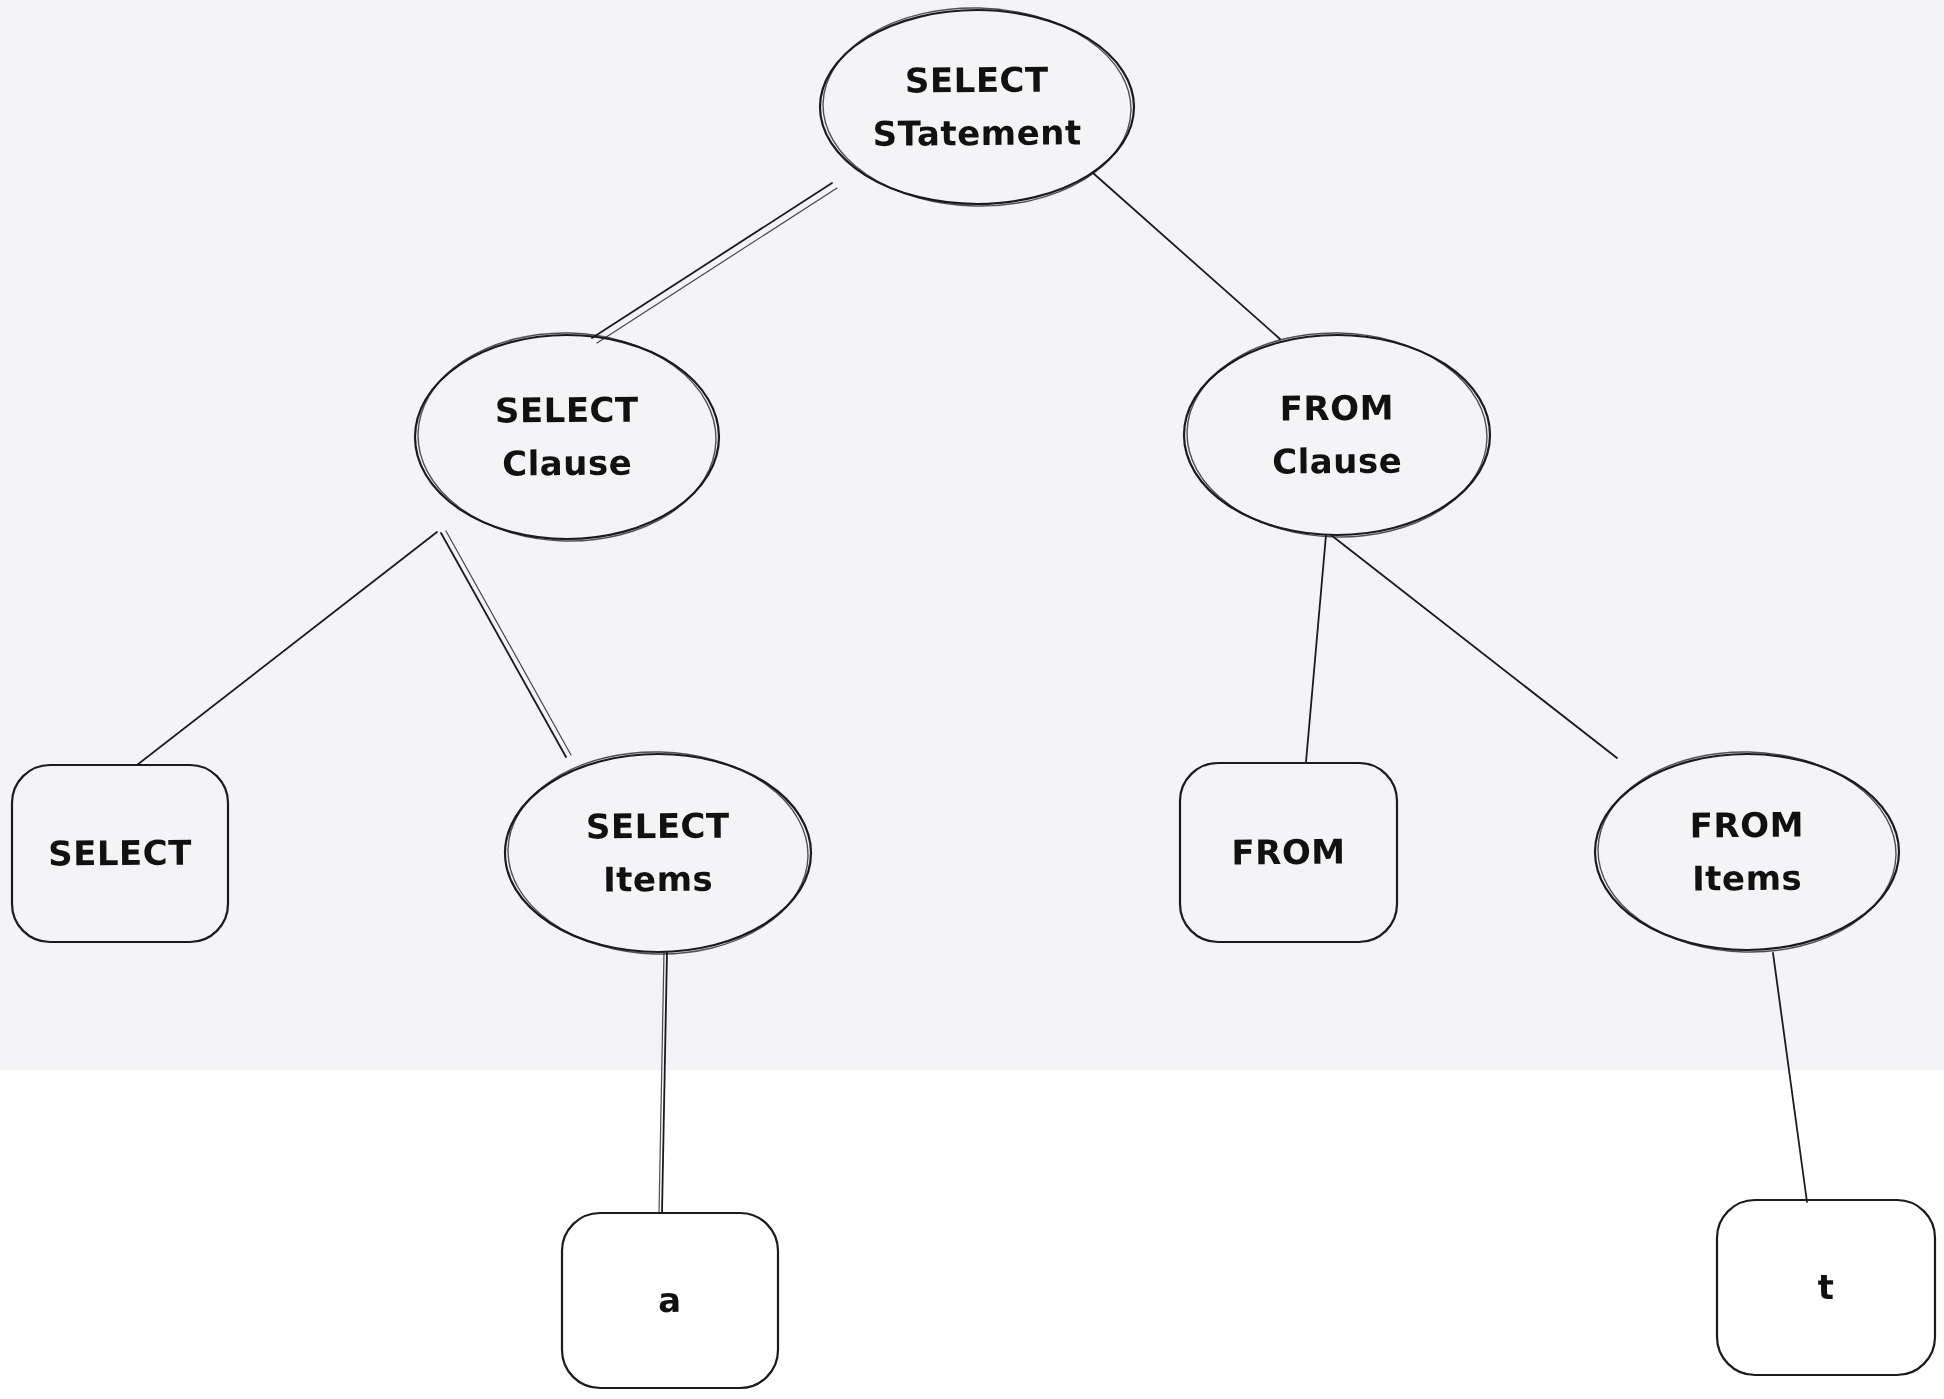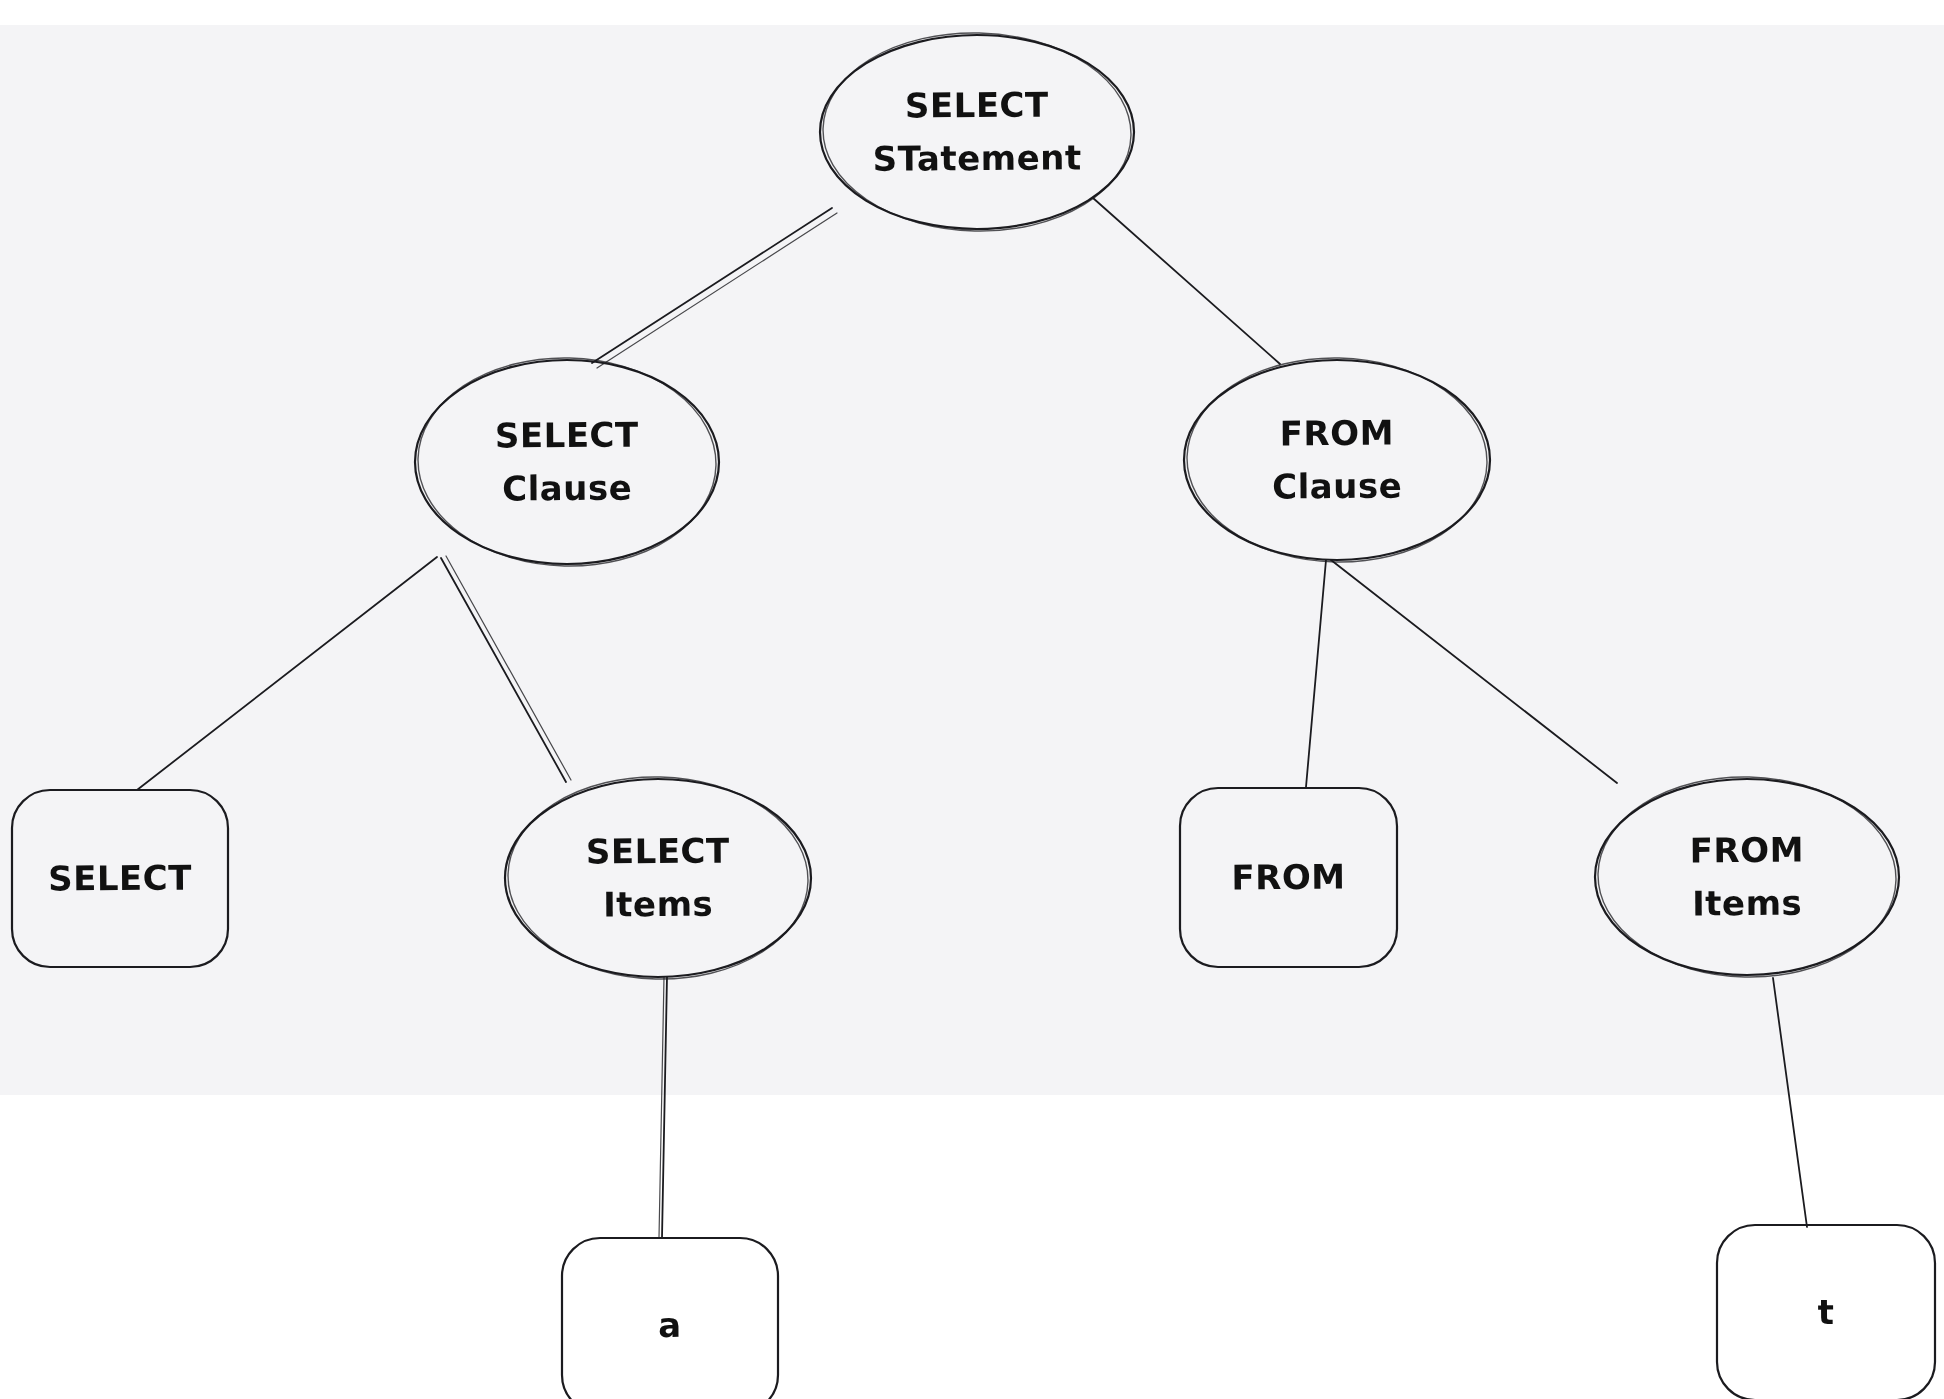--- a/index.html
+++ b/index.html
@@ -10,21 +10,20 @@
     width: 1944px;
     height: 1399px;
     overflow: hidden;
     font-family: "DejaVu Sans", sans-serif;
   }
   .canvas {
     position: relative;
     width: 1944px;
     height: 1070px;
     background: #f4f4f6;
-    margin-top: 25px;
   }
   .canvas svg {
     position: absolute;
     inset: 0;
   }
   .shape {
     fill: none;
     stroke: #1b1b1f;
     stroke-width: 2.2;
   }

